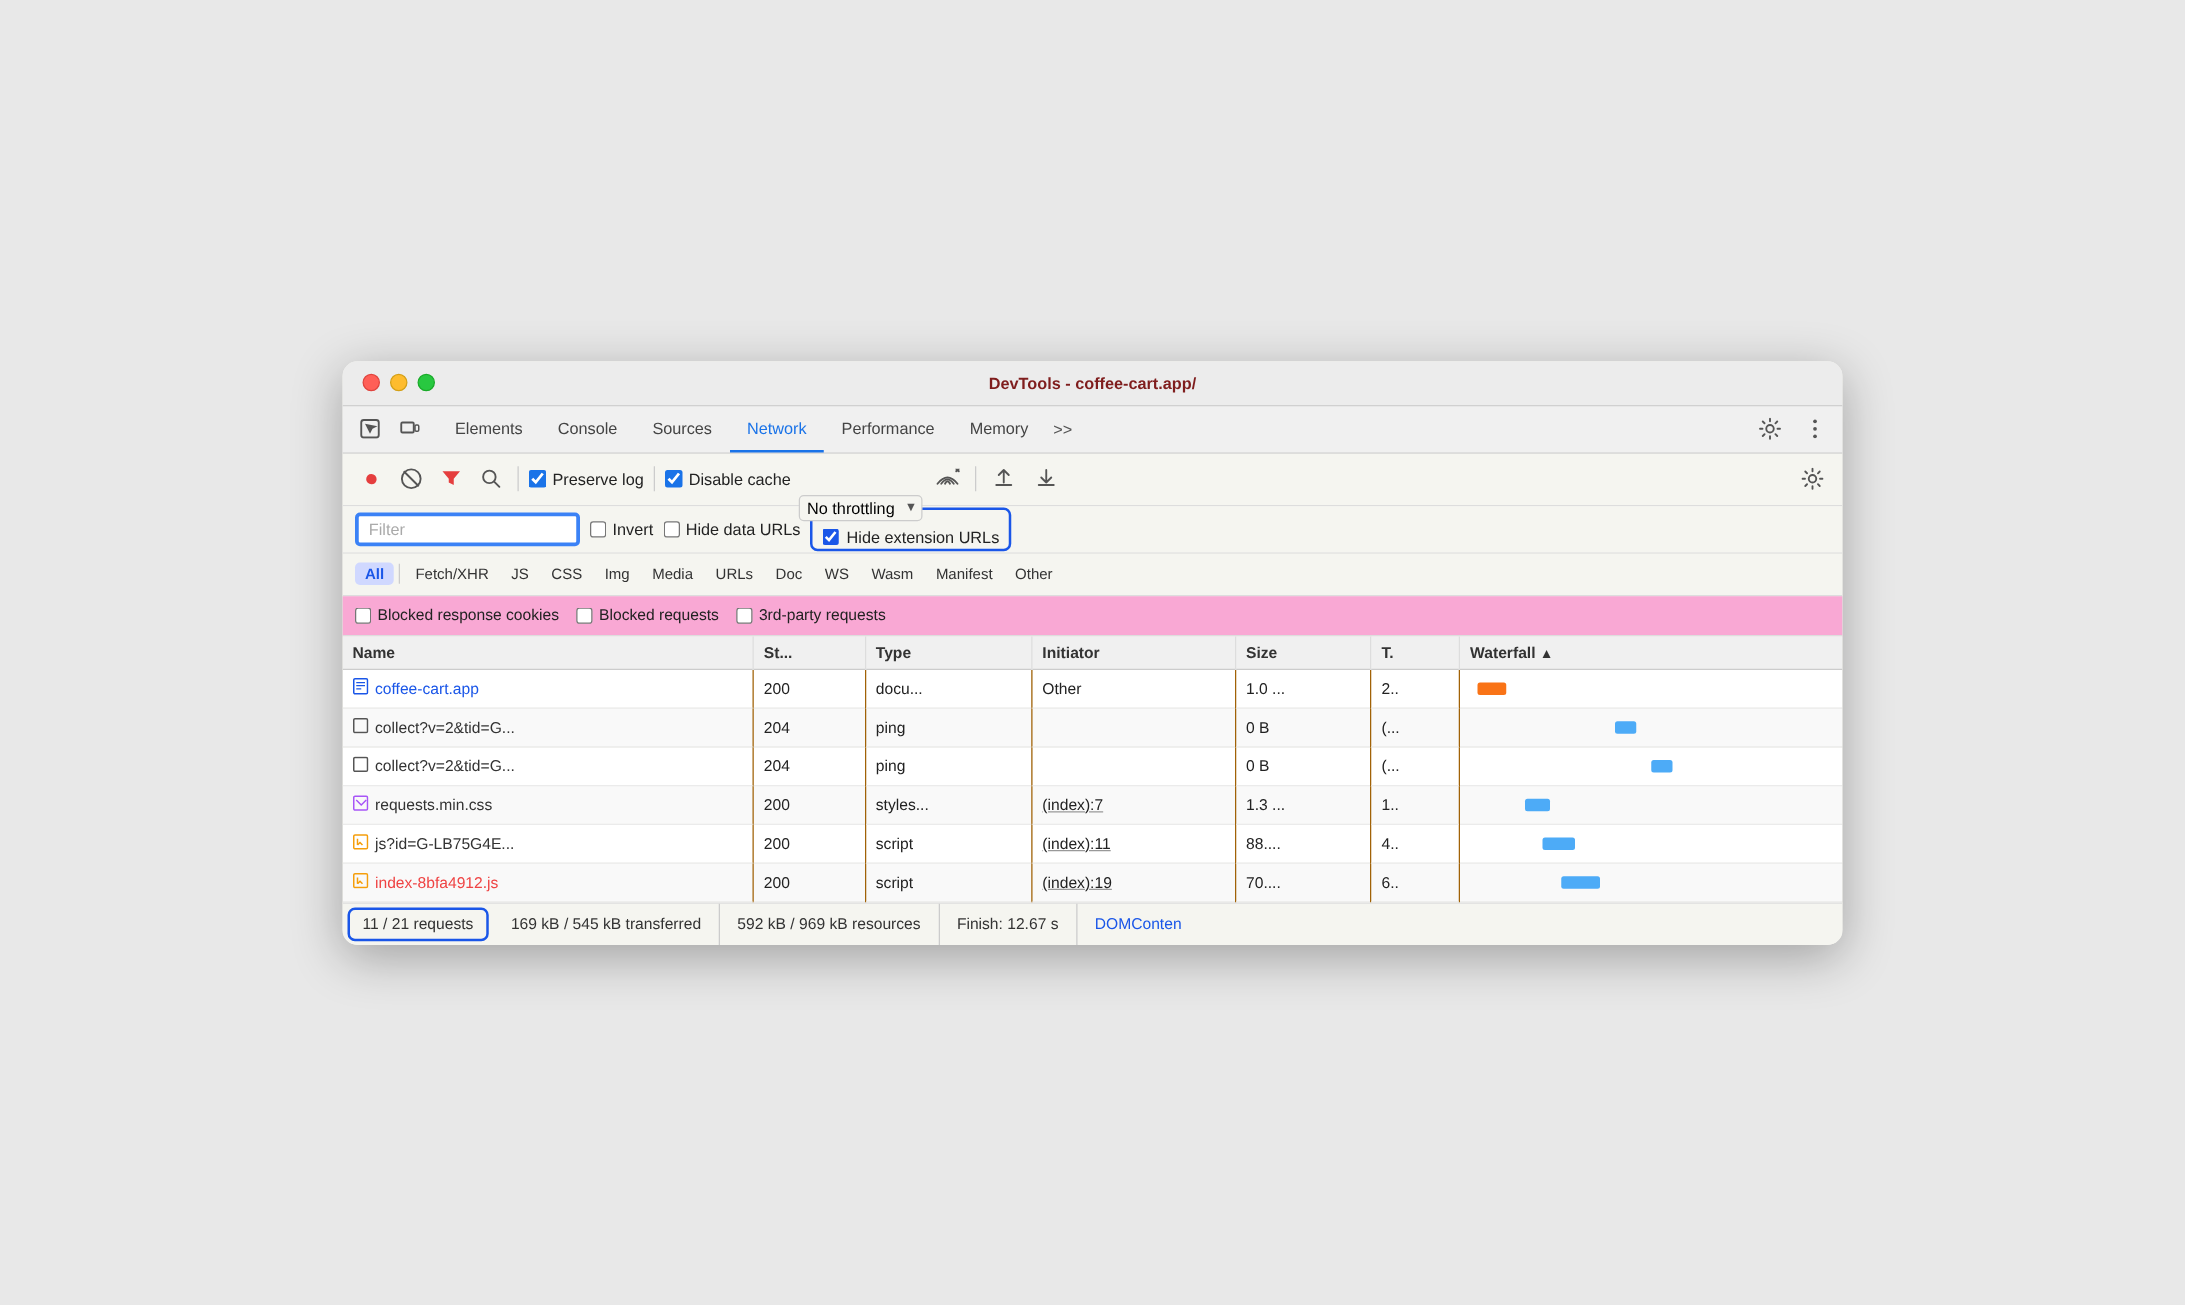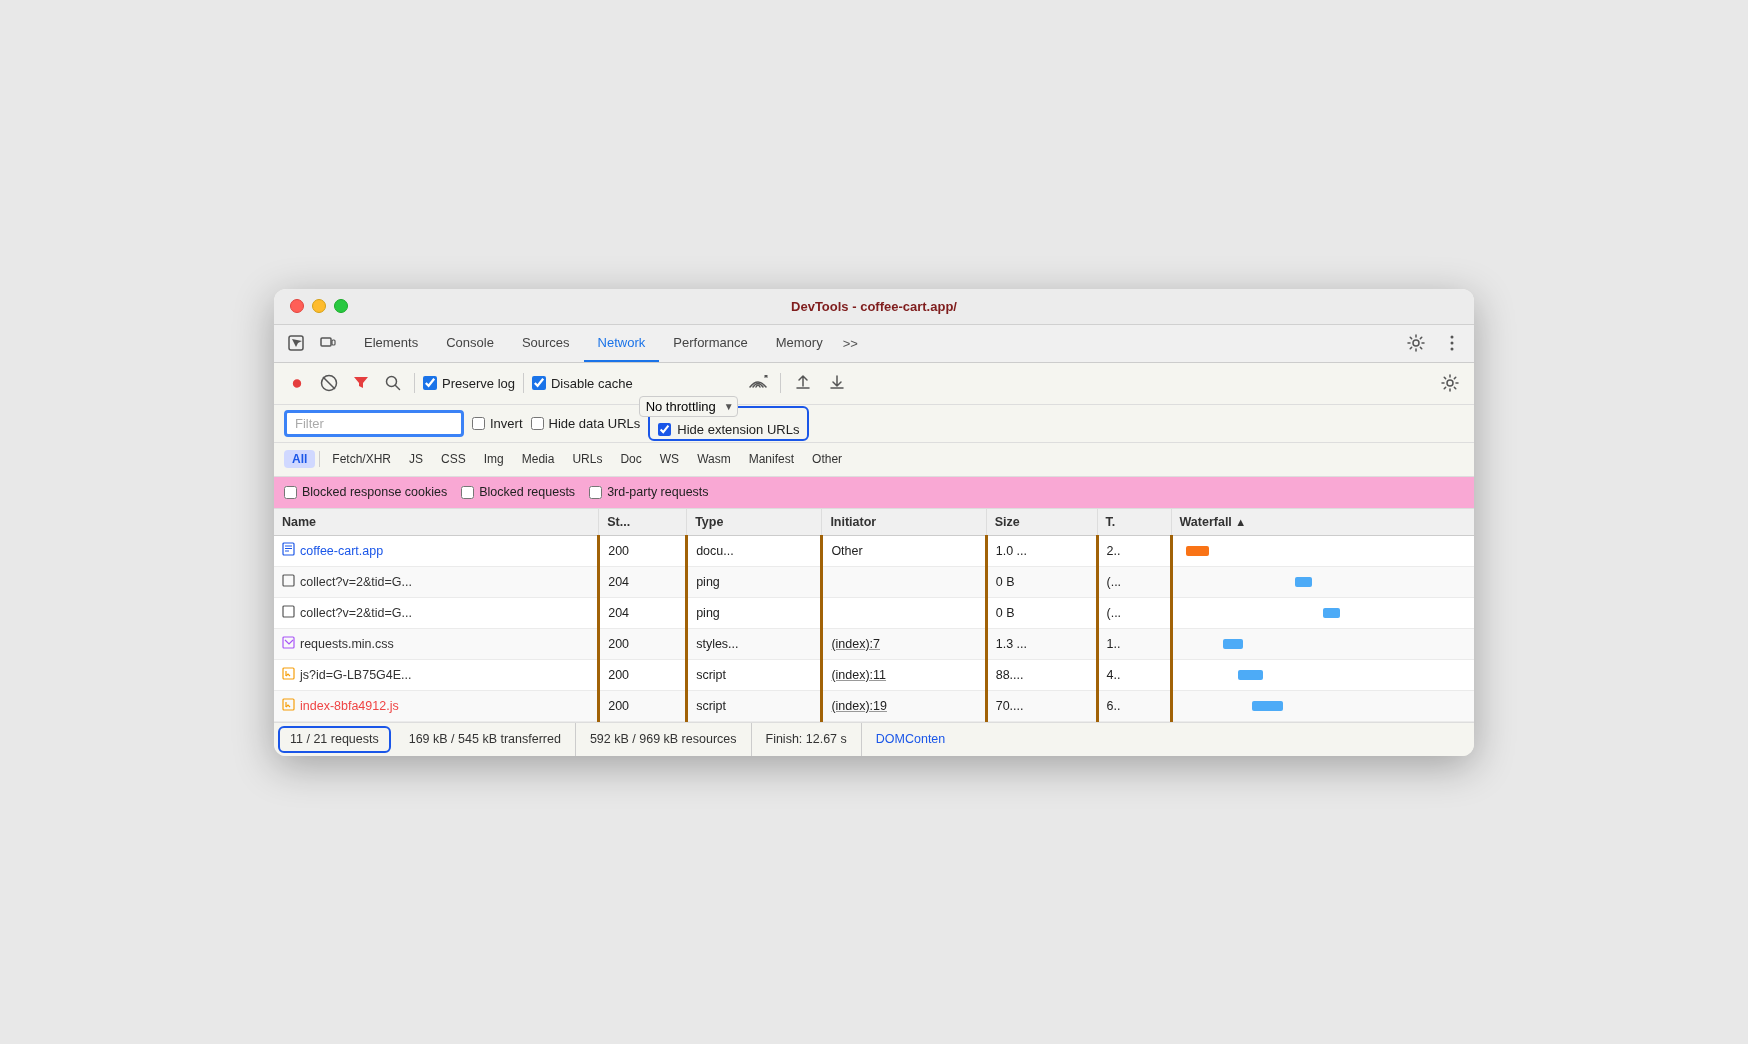--- a/index.html
+++ b/index.html
@@ -292,21 +292,21 @@
     }
     .network-table th:last-child { border-right: none; }
     .network-table tbody tr {
       border-bottom: 1px solid #ebebeb;
       background: #fff;
     }
     .network-table tbody tr:nth-child(even) { background: #f9f9f9; }
     .network-table td {
       padding: 5px 8px;
       color: #222;
-      border-right: 3px solid #a16207;
+      border-right: 1px solid #a16207;
       white-space: nowrap;
       overflow: hidden;
       text-overflow: ellipsis;
       max-width: 220px;
     }
     .network-table td:last-child { border-right: none; }
     .td-name {
       display: flex;
       align-items: center;
       gap: 5px;

